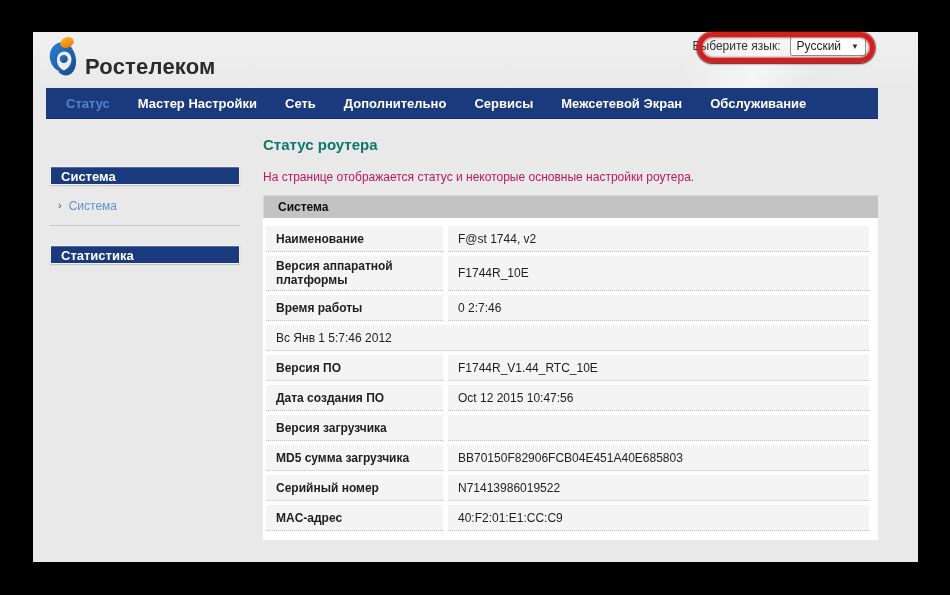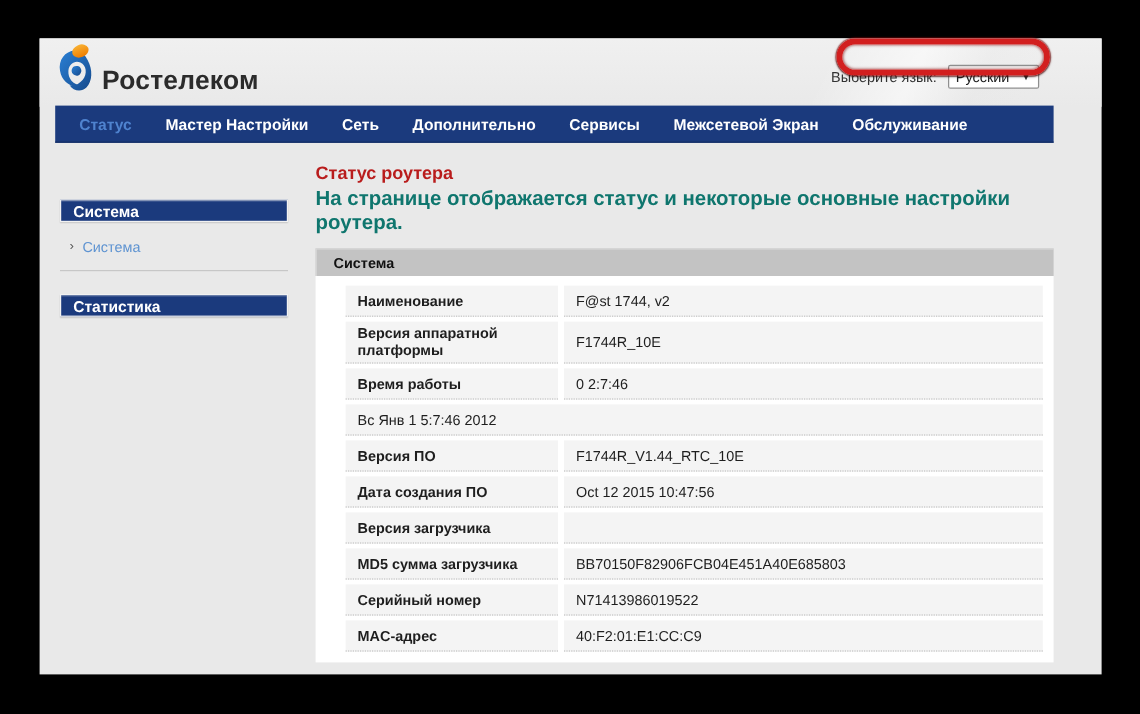--- a/index.html
+++ b/index.html
@@ -21,21 +21,21 @@
     overflow:visible;
   }
   .header::after{
     content:""; position:absolute; right:0; top:0; width:420px; height:57px;
     background:linear-gradient(115deg, rgba(255,255,255,0) 45%, rgba(255,255,255,0.55) 62%, rgba(230,230,230,0.2) 75%, rgba(255,255,255,0) 85%);
     pointer-events:none;
   }
   .logo { position:absolute; left:14px; top:4px; display:flex; align-items:center; gap:8px; }
   .logo svg { display:block; }
   .brand-text { font-size:22px; font-weight:bold; color:#2b2b2b; letter-spacing:0.2px; padding-top:16px; }
-  .lang { position:absolute; top:22px; right:52px; display:flex; align-items:center; gap:9px; height:20px; z-index:2; }
+  .lang { position:absolute; top:4px; right:52px; display:flex; align-items:center; gap:9px; height:20px; z-index:2; }
   .lang-label { font-size:12px; color:#333; }
   .lang-select {
     display:flex; align-items:center; gap:10px;
     background:#fff; border:1px solid #8f8f8f; border-radius:2px;
     font-size:12px; color:#222; padding:2px 6px; height:20px; cursor:pointer;
     box-shadow: inset 0 1px 1px rgba(0,0,0,0.12);
     text-align: right;
   }
   .lang-arrow { font-size:8px; color:#333; }
   .annotation-ring {
@@ -60,28 +60,28 @@
     line-height:19px; padding-left:10px; cursor:pointer;
     border:1px solid #f2f2f2; box-shadow: inset 0 1px 0 rgba(255,255,255,0.25), 0 1px 1px rgba(0,0,0,0.15);
   }
   .sb-link-row { display:flex; align-items:center; gap:7px; padding:11px 0 0 8px; height:30px; }
   .sb-arrow { font-size:11px; color:#555; line-height:1; }
   .sb-link { font-size:12px; color:#5e93d1; text-decoration:none; cursor:pointer; }
   .sb-divider { border:none; border-top:1px solid #c7c7c7; margin:10px 0 0 0; width:190px; }
   .sb-title.second { margin-top:19px; }
   
   .main { position:absolute; left:230px; top:104px; width:615px; }
-  .main-title { font-size:15px; font-weight:bold; color:#b91c1c; margin-bottom:3px; }
-  .main-subtitle { font-size:17px; color:#0f766e; margin-bottom:11px;font-weight:bold; }
+  .main-title { font-size:15px; font-weight:bold; color:#0f766e; margin-bottom:17px; }
+  .main-subtitle { font-size:12px; color:#be185d; margin-bottom:11px; }
   .panel-header {
     height:23px; line-height:23px; background:#c3c3c3; color:#101010;
     font-size:12px; font-weight:bold; padding-left:14px;
     border-left:1px solid #d8d8d8; border-top:1px solid #d8d8d8;
   }
-  .panel { background:#ffffff; padding:8px 9px 9px 25px; }
+  .panel { background:#ffffff; padding:8px 9px 9px 3px; }
   .row { display:flex; gap:5px; margin-bottom:4px; }
   .row:last-child { margin-bottom:0; }
   .cell {
     background:#f4f4f4; border-bottom:1px dotted #c2c2c2;
     font-size:12px; color:#1e1e1e; display:flex; align-items:center;
     min-height:26px; padding:3px 10px;
   }
   .cell.label { width:177px; font-weight:bold; flex:none; }
   .cell.value { flex:1; }
 </style>

